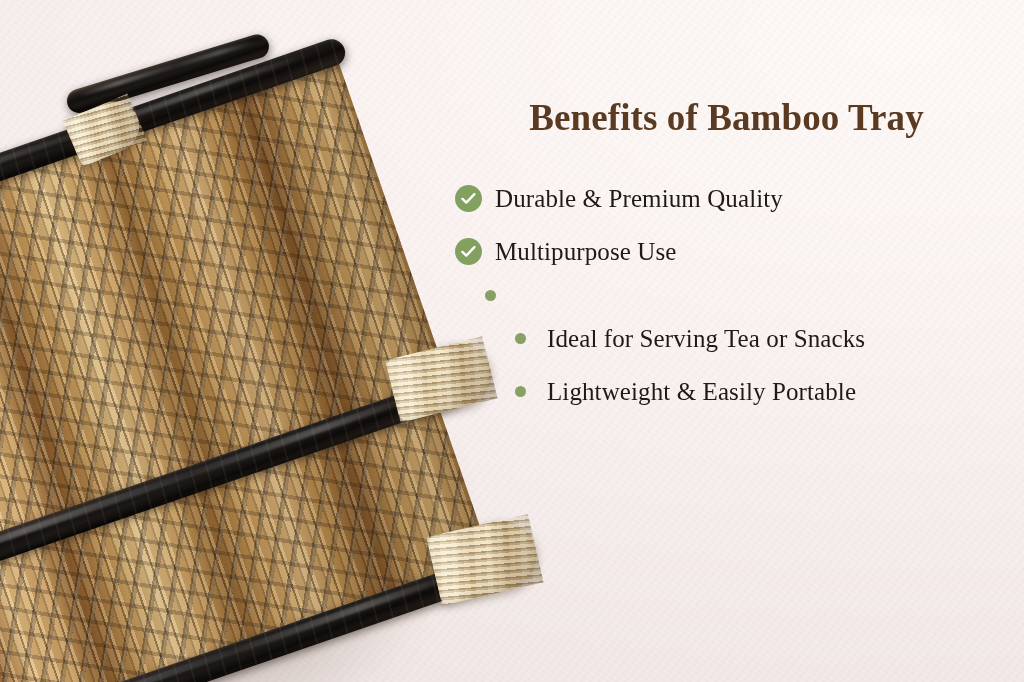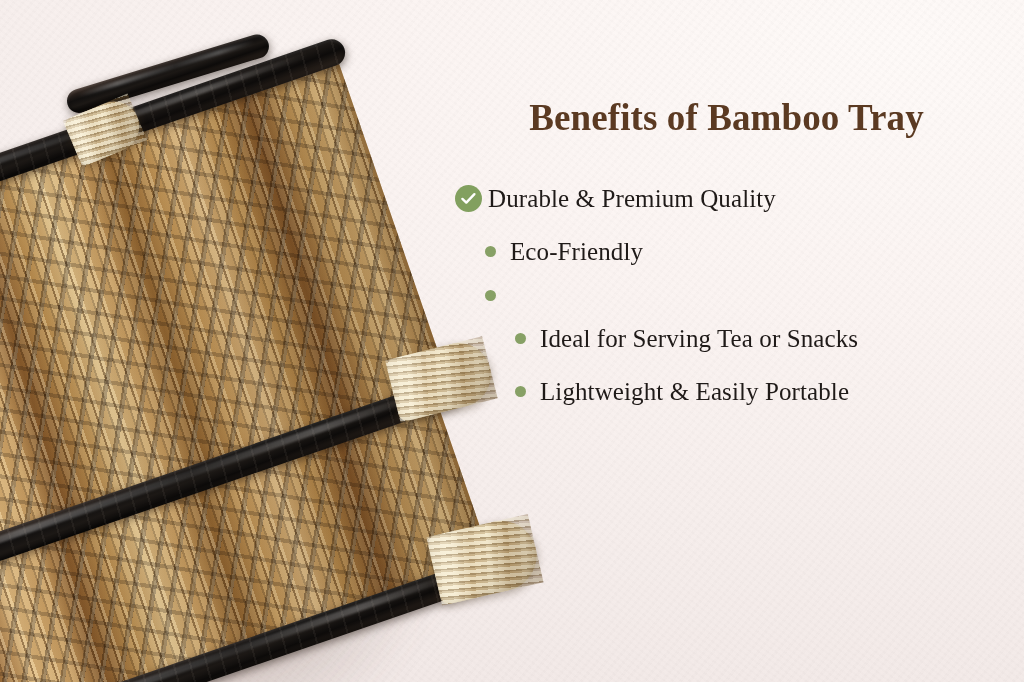--- a/index.html
+++ b/index.html
@@ -177,21 +177,21 @@
     text-align:center;
     margin-left:-2px;
     white-space:nowrap;
   }
 
   .benefits { margin-top:44px; }
 
   .benefit-row {
     display:flex;
     align-items:center;
-    gap:6px;
+    gap:13px;
     margin-bottom:22px;
   }
   .benefit-row.indent-1 { padding-left:22px; }
   .benefit-row.indent-2 { padding-left:52px; }
 
   .marker-check {
     flex:0 0 auto;
     width:27px; height:27px;
     border-radius:50%;
     background:#82a05f;
@@ -300,25 +300,29 @@
 
       <div class="benefit-row">
         <span class="marker-check">
           <svg width="17" height="17" viewBox="0 0 17 17" aria-hidden="true">
             <path d="M2.4 8.9 L6.3 12.6 L14.4 4.2" fill="none" stroke="#ffffff" stroke-width="2.4" stroke-linecap="round" stroke-linejoin="round"></path>
           </svg>
         </span>
         <span class="benefit-text">Durable &amp; Premium Quality</span>
       </div>
 
-
-      <div class="benefit-row indent-1">
-        <span class="marker-dot"></span>
-        <span class="benefit-text">Eco-Friendly</span>
-      </div>
+      <div class="benefit-row">
+        <span class="marker-check">
+          <svg width="17" height="17" viewBox="0 0 17 17" aria-hidden="true">
+            <path d="M2.4 8.9 L6.3 12.6 L14.4 4.2" fill="none" stroke="#ffffff" stroke-width="2.4" stroke-linecap="round" stroke-linejoin="round"></path>
+          </svg>
+        </span>
+        <span class="benefit-text">Multipurpose Use</span>
+      </div>
+
 
       <div class="benefit-row indent-1">
         <span class="marker-dot"></span>
       </div>
 
       <div class="benefit-row indent-2">
         <span class="marker-dot"></span>
         <span class="benefit-text">Ideal for Serving Tea or Snacks</span>
       </div>
 

